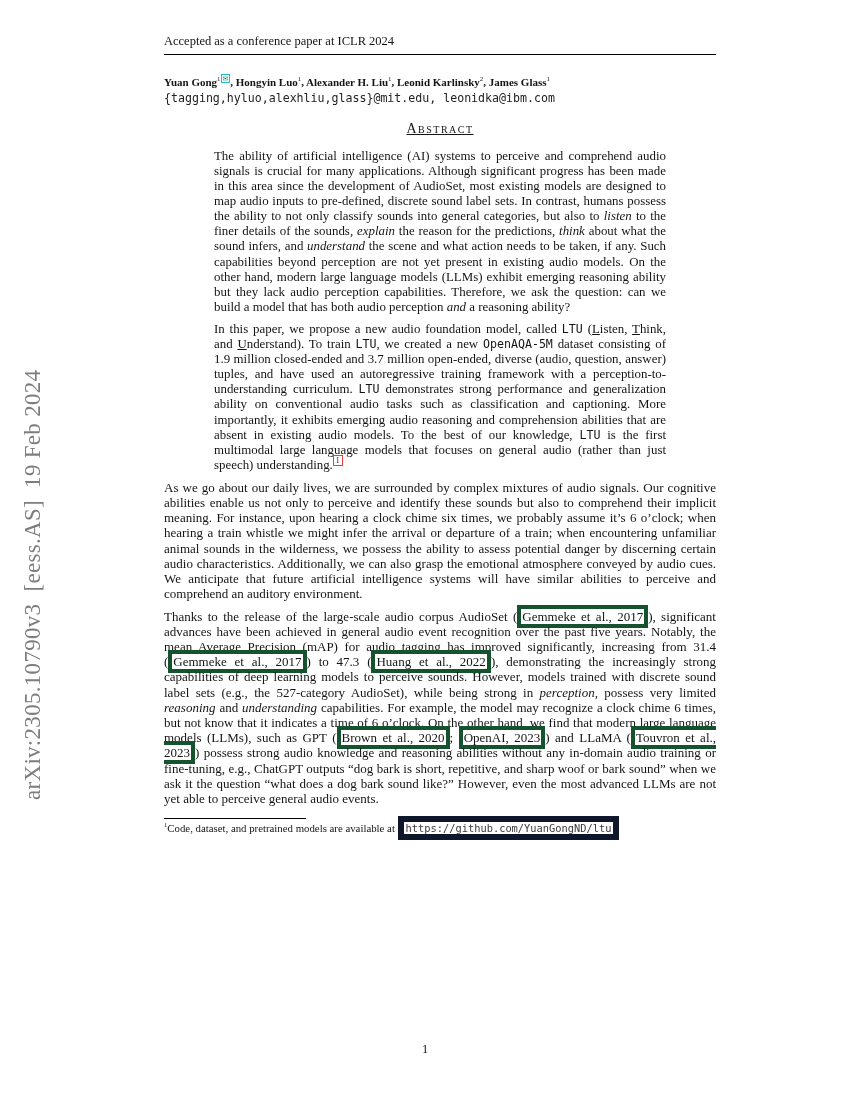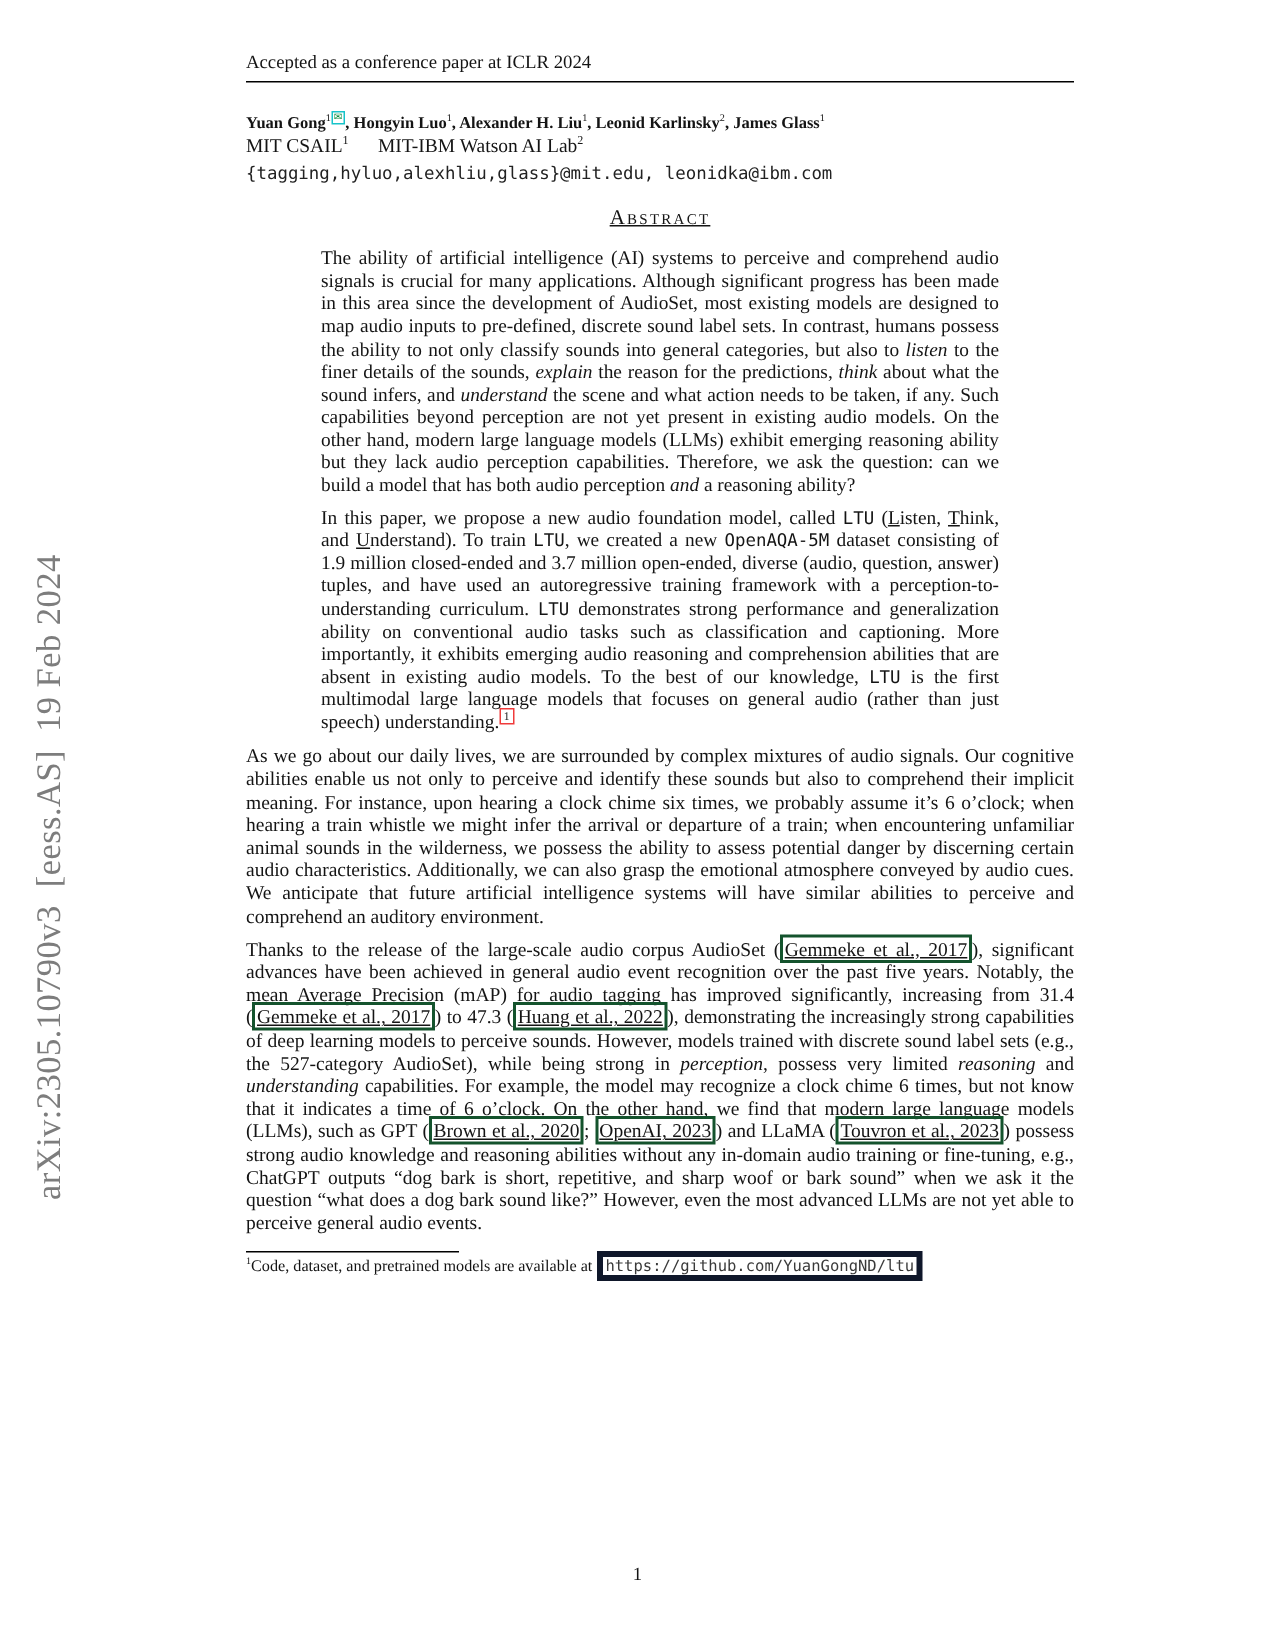--- a/index.html
+++ b/index.html
@@ -42,42 +42,41 @@
   .footnote{font-size:10.8px; line-height:1.25; text-align:left;}
   .page-number{position:absolute; left:0; right:0; top:1042px; text-align:center; font-size:12.5px;}
 
   
   .r{}
   .i{font-style:italic;}
   .b{font-weight:bold;}
   .u{text-decoration:underline;}
   .m{font-family:"DejaVu Sans Mono","Liberation Mono",monospace; font-size:0.9em;}
   .sup{vertical-align:super; font-size:0.62em; line-height:0;}
-  .cite{border:2px solid #14532d; padding:0 1px; line-height:0.9;text-decoration:underline;}
+  .cite{border:4px solid #14532d; padding:0 1px; line-height:0.9;}
   .fn{vertical-align:super; font-size:0.6em; line-height:0; border:1px solid #f03b3b; padding:0 2px;}
   .mail{vertical-align:super; font-size:0.62em; line-height:0; border:1px solid #17c3c9; padding:0 1px; color:#0a8c3c;}
   .url{
     font-family:"DejaVu Sans Mono","Liberation Mono",monospace; font-size:0.96em;
-    border:4px solid #0f172a; padding:0 2px; color:#3a3a3a; line-height:0.9;
+    border:6px solid #0f172a; padding:0 2px; color:#3a3a3a; line-height:0.9;
   }
 </style>
 </head>
 <body>
 
 <div class="page">
 
   <div class="arxiv-stamp">arXiv:2305.10790v3  [eess.AS]  19 Feb 2024</div>
 
   <div class="content">
 
     <div class="running-header">Accepted as a conference paper at ICLR 2024</div>
 
 
     <div class="authors"><span class="b">Yuan Gong</span><span class="sup">1</span><span class="mail">✉</span><span class="b">, </span><span class="b">Hongyin Luo</span><span class="sup">1</span><span class="b">, </span><span class="b">Alexander H. Liu</span><span class="sup">1</span><span class="b">, </span><span class="b">Leonid Karlinsky</span><span class="sup">2</span><span class="b">, </span><span class="b">James Glass</span><span class="sup">1</span></div>
-    <div class="affil"><span class="r">MIT CSAIL</span><span class="sup">1</span><span class="r">  MIT-IBM Watson AI Lab</span><span class="sup">2</span></div>
     <div class="emails">{tagging,hyluo,alexhliu,glass}@mit.edu, leonidka@ibm.com</div>
 
     <h2 class="abstract-head">Abstract</h2>
 
     <div class="abstract-body">
       <p class="par"><span class="r">The ability of artificial intelligence (AI) systems to perceive and comprehend audio signals is crucial for many applications. Although significant progress has been made in this area since the development of AudioSet, most existing models are designed to map audio inputs to pre-defined, discrete sound label sets. In contrast, humans possess the ability to not only classify sounds into general categories, but also to </span><span class="i">listen</span><span class="r"> to the finer details of the sounds, </span><span class="i">explain</span><span class="r"> the reason for the predictions, </span><span class="i">think</span><span class="r"> about what the sound infers, and </span><span class="i">understand</span><span class="r"> the scene and what action needs to be taken, if any. Such capabilities beyond perception are not yet present in existing audio models. On the other hand, modern large language models (LLMs) exhibit emerging reasoning ability but they lack audio perception capabilities. Therefore, we ask the question: can we build a model that has both audio perception </span><span class="i">and</span><span class="r"> a reasoning ability?</span></p>
       <p class="par"><span class="r">In this paper, we propose a new audio foundation model, called </span><span class="m">LTU</span><span class="r"> (</span><span class="u">L</span><span class="r">isten, </span><span class="u">T</span><span class="r">hink, and </span><span class="u">U</span><span class="r">nderstand). To train </span><span class="m">LTU</span><span class="r">, we created a new </span><span class="m">OpenAQA-5M</span><span class="r"> dataset consisting of 1.9 million closed-ended and 3.7 million open-ended, diverse (audio, question, answer) tuples, and have used an autoregressive training framework with a perception-to-understanding curriculum. </span><span class="m">LTU</span><span class="r"> demonstrates strong performance and generalization ability on conventional audio tasks such as classification and captioning. More importantly, it exhibits emerging audio reasoning and comprehension abilities that are absent in existing audio models. To the best of our knowledge, </span><span class="m">LTU</span><span class="r"> is the first multimodal large language models that focuses on general audio (rather than just speech) understanding.</span><span class="fn">1</span></p>
     </div>
 
 

